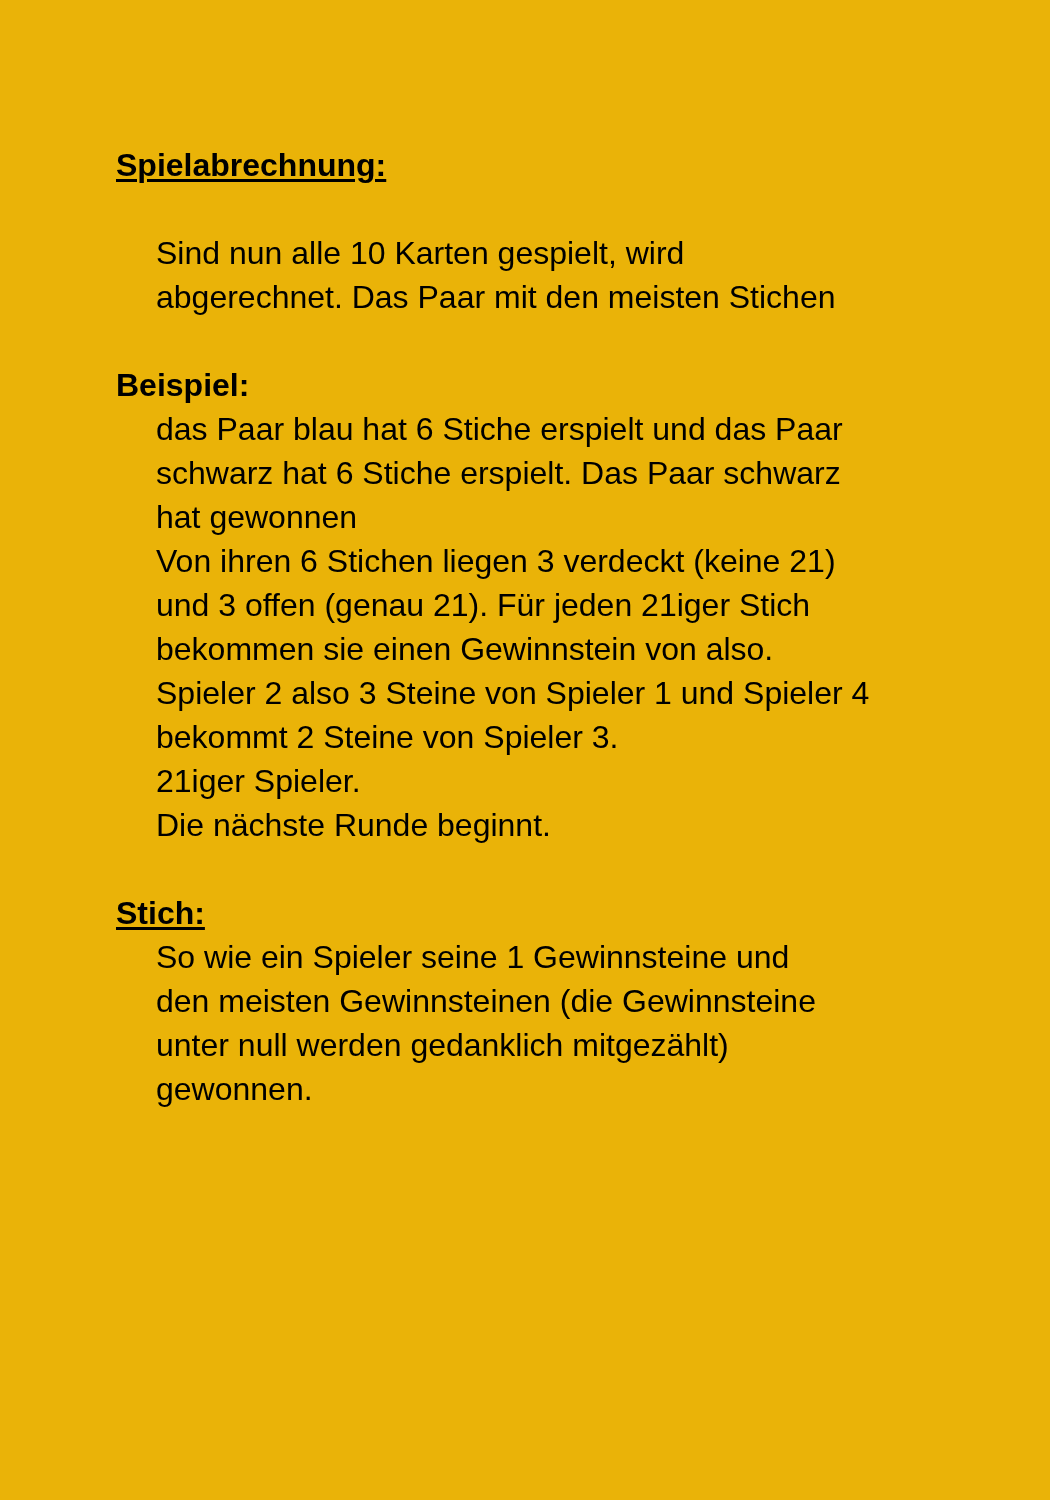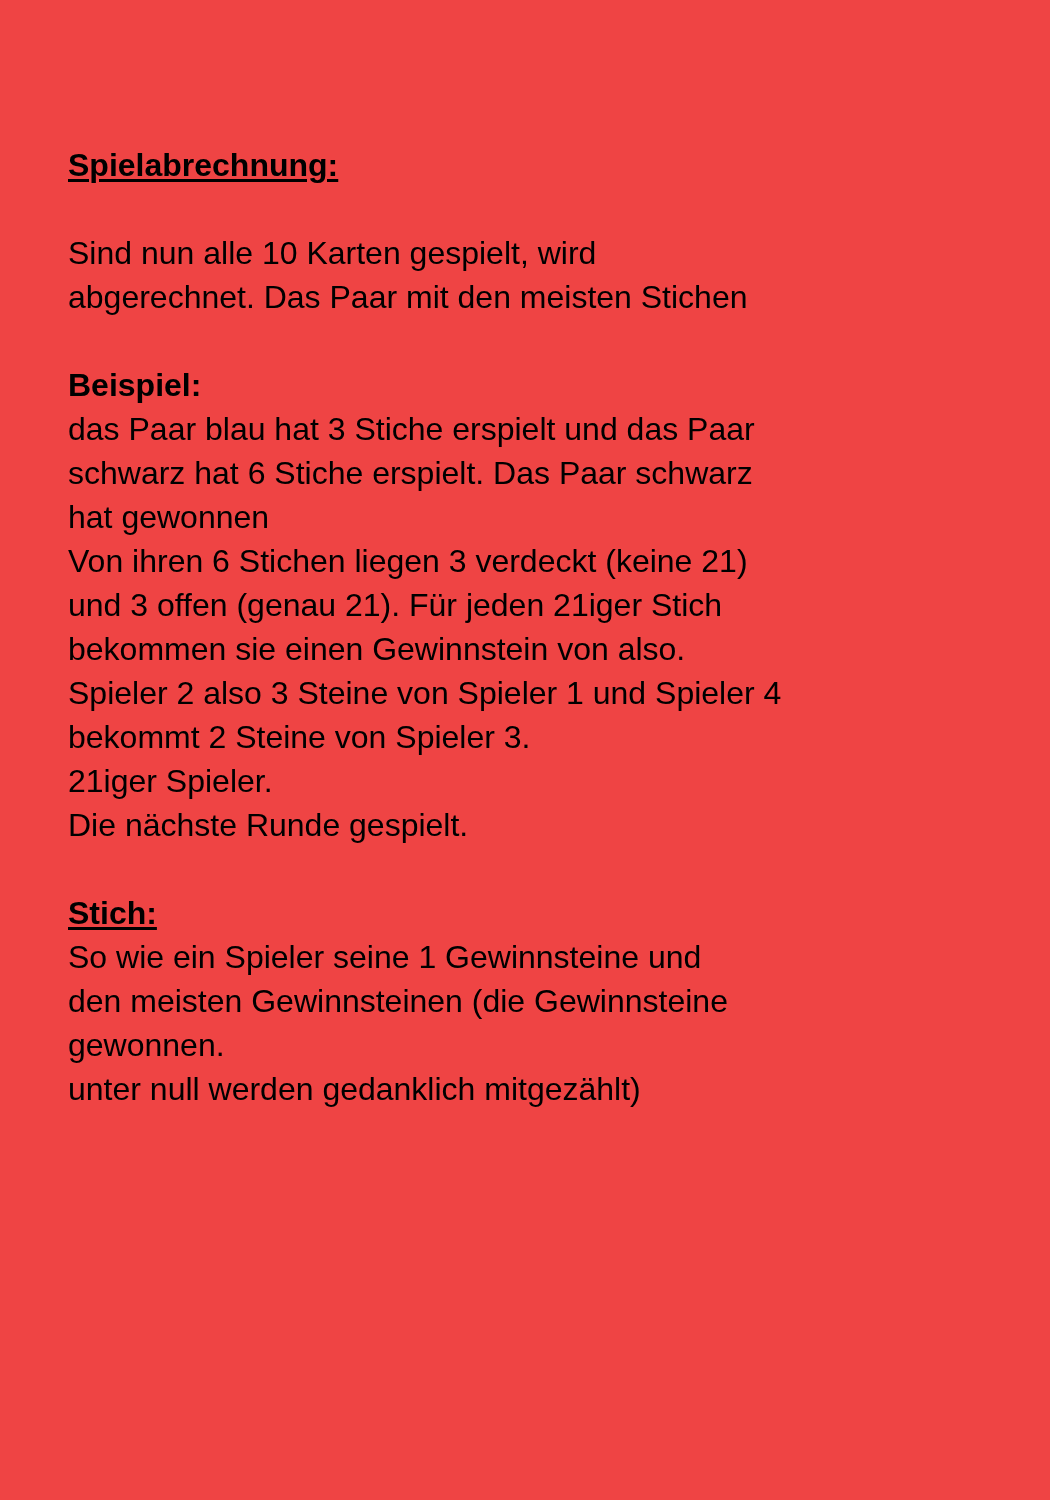--- a/index.html
+++ b/index.html
@@ -4,74 +4,75 @@
 <style>
   * { margin: 0; padding: 0; box-sizing: border-box; }
   html, body {
     width: 1050px;
     height: 1500px;
     background: #ffffff;
   }
   .page {
     width: 1050px;
     height: 1500px;
-    background: #ef4444;
+    background: #eab308;
     color: #000000;
     font-family: "Liberation Sans", "DejaVu Sans", sans-serif;
     font-size: 32px;
     line-height: 44px;
-    padding: 143px 100px 0 68px;
+    padding: 143px 100px 0 116px;
     overflow: hidden;
   }
   .section { margin: 0; }
   .section + .section { margin-top: 44px; } 
   .heading {
     font-weight: bold;
     font-size: 32px;
     line-height: 44px;
     display: block;
   }
   .heading.underlined {
     text-decoration: underline;
     text-decoration-thickness: 3px;
     text-underline-offset: 3px;
   }
   .heading.gap-after { margin-bottom: 44px; } 
   .line {
     display: block;
     height: 44px;
     white-space: nowrap;
+    margin-left: 40px;
   }
 </style>
 </head>
 <body>
 
 <div class="page">
 
   <div class="section">
     <span class="heading underlined gap-after">Spielabrechnung:</span>
     <span class="line">Sind nun alle 10 Karten gespielt, wird</span>
     <span class="line">abgerechnet. Das Paar mit den meisten Stichen</span>
   </div>
 
   <div class="section">
     <span class="heading">Beispiel:</span>
-    <span class="line">das Paar blau hat 3 Stiche erspielt und das Paar</span>
+    <span class="line">das Paar blau hat 6 Stiche erspielt und das Paar</span>
     <span class="line">schwarz hat 6 Stiche erspielt. Das Paar schwarz</span>
     <span class="line">hat gewonnen</span>
     <span class="line">Von ihren 6 Stichen liegen 3 verdeckt (keine 21)</span>
     <span class="line">und 3 offen (genau 21). Für jeden 21iger Stich</span>
     <span class="line">bekommen sie einen Gewinnstein von also.</span>
     <span class="line">Spieler 2 also 3 Steine von Spieler 1 und Spieler 4</span>
     <span class="line">bekommt 2 Steine von Spieler 3.</span>
     <span class="line">21iger Spieler.</span>
-    <span class="line">Die nächste Runde gespielt.</span>
+    <span class="line">Die nächste Runde beginnt.</span>
   </div>
 
   <div class="section">
     <span class="heading underlined">Stich:</span>
     <span class="line">So wie ein Spieler seine 1 Gewinnsteine und</span>
     <span class="line">den meisten Gewinnsteinen (die Gewinnsteine</span>
+    <span class="line">unter null werden gedanklich mitgezählt)</span>
     <span class="line">gewonnen.</span>
-    <span class="line">unter null werden gedanklich mitgezählt)</span>
   </div>
 
 </div>
 
 </body></html>

